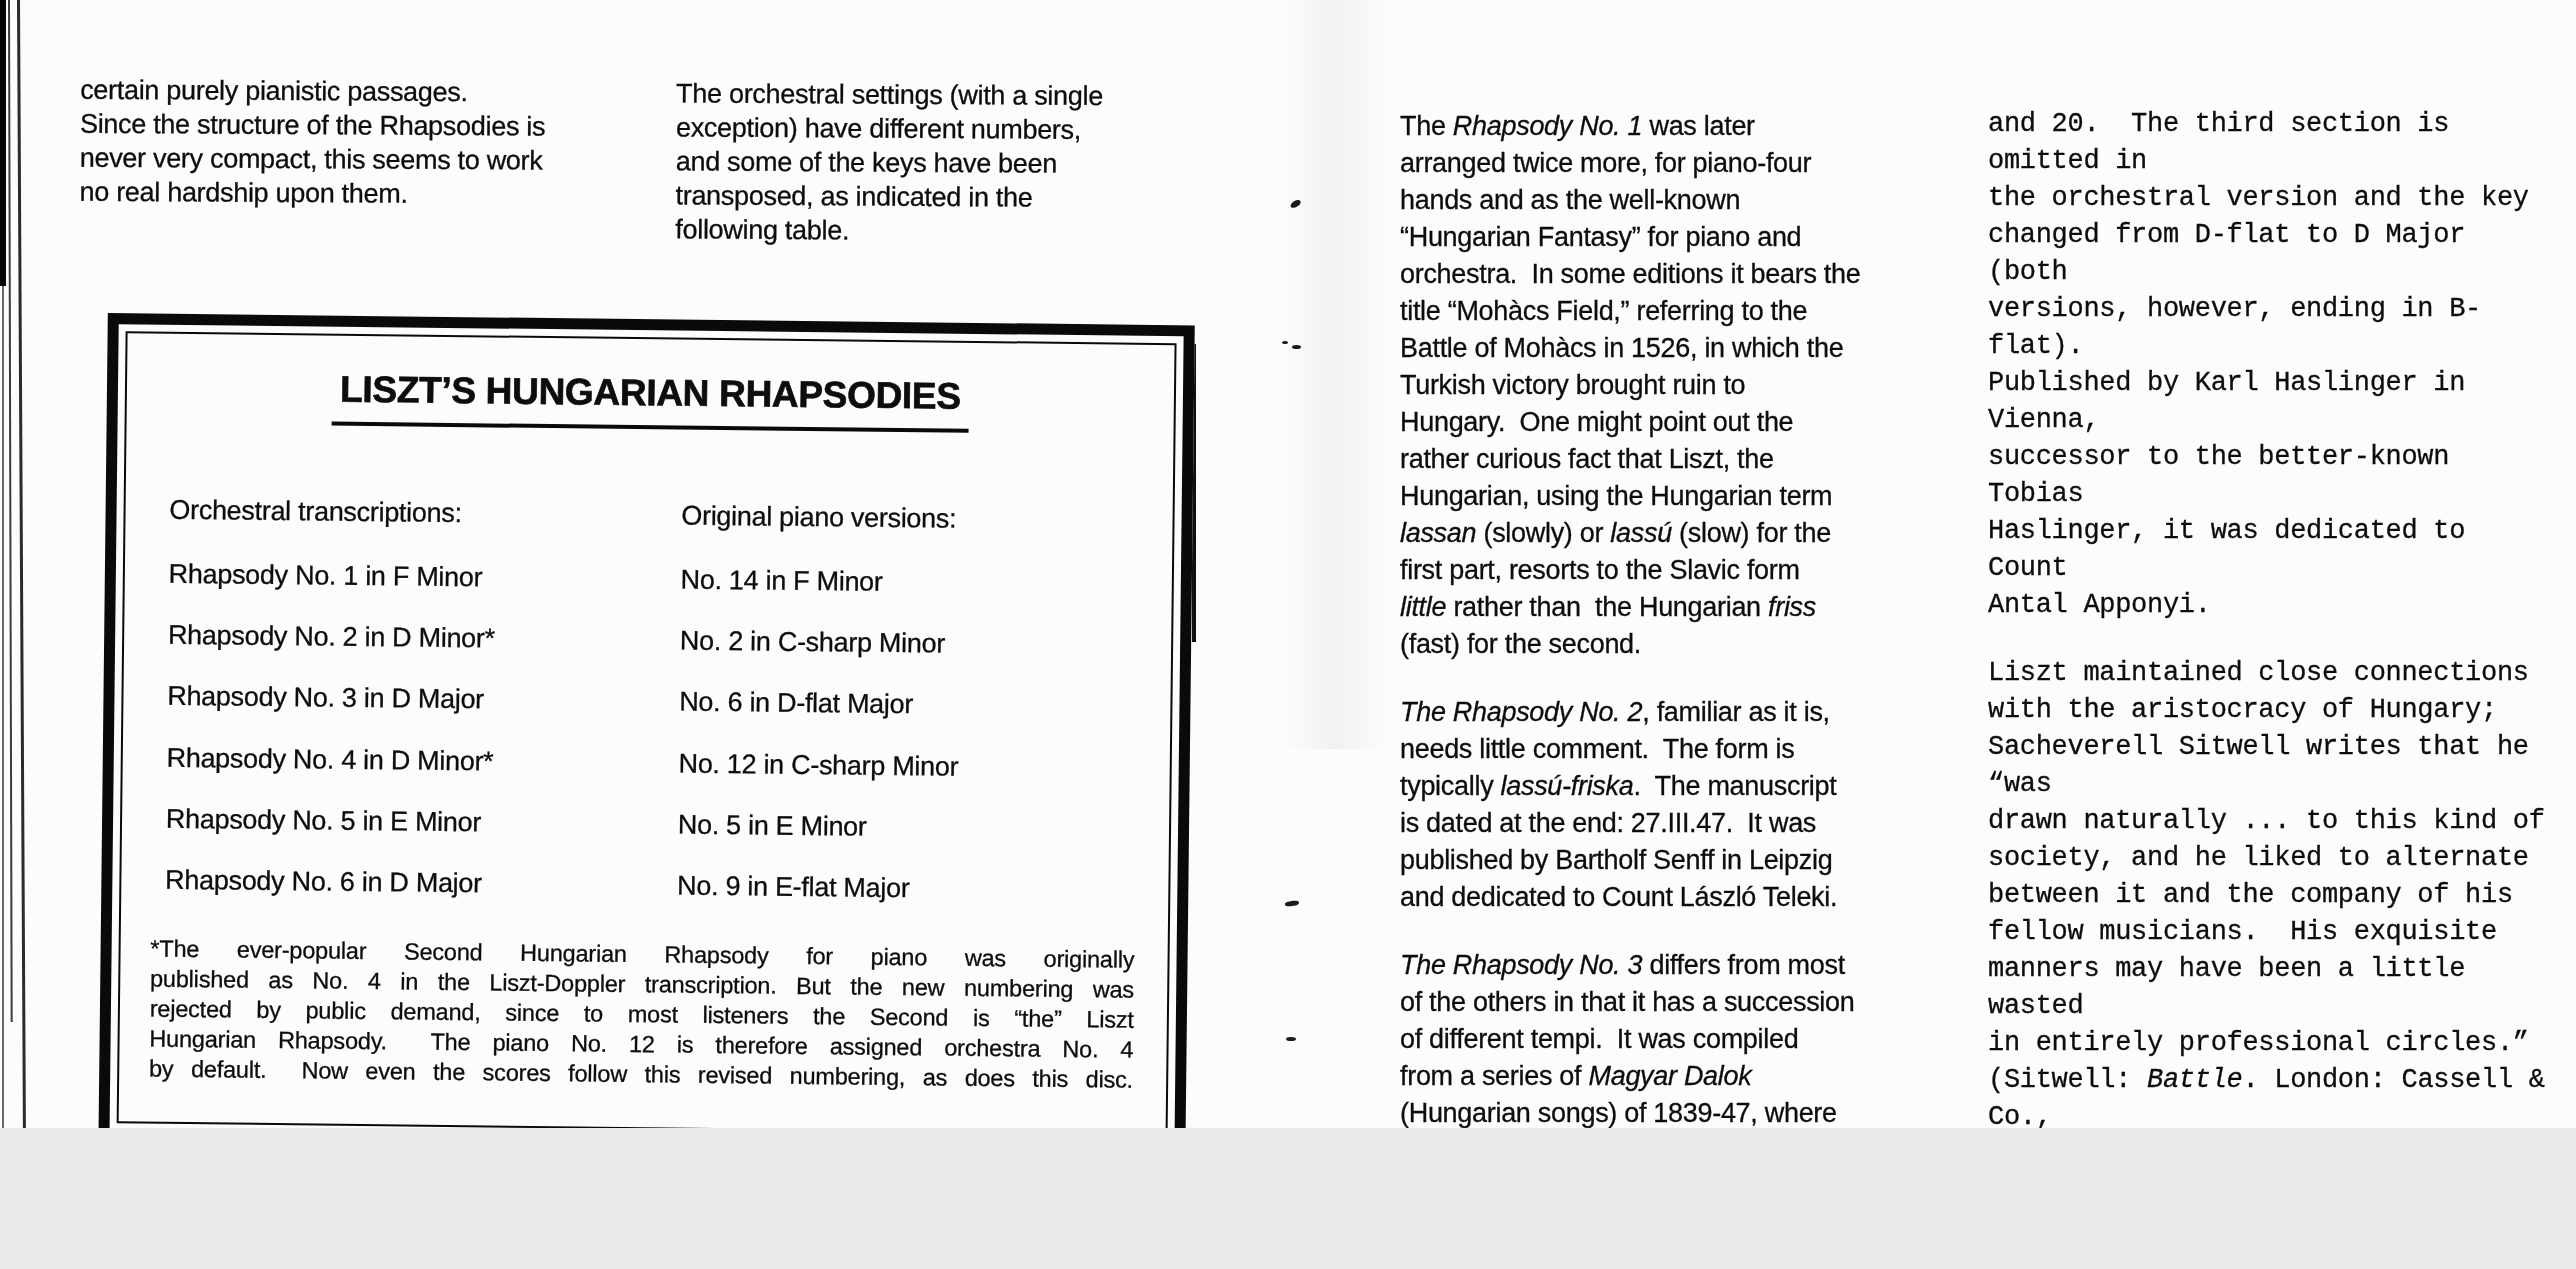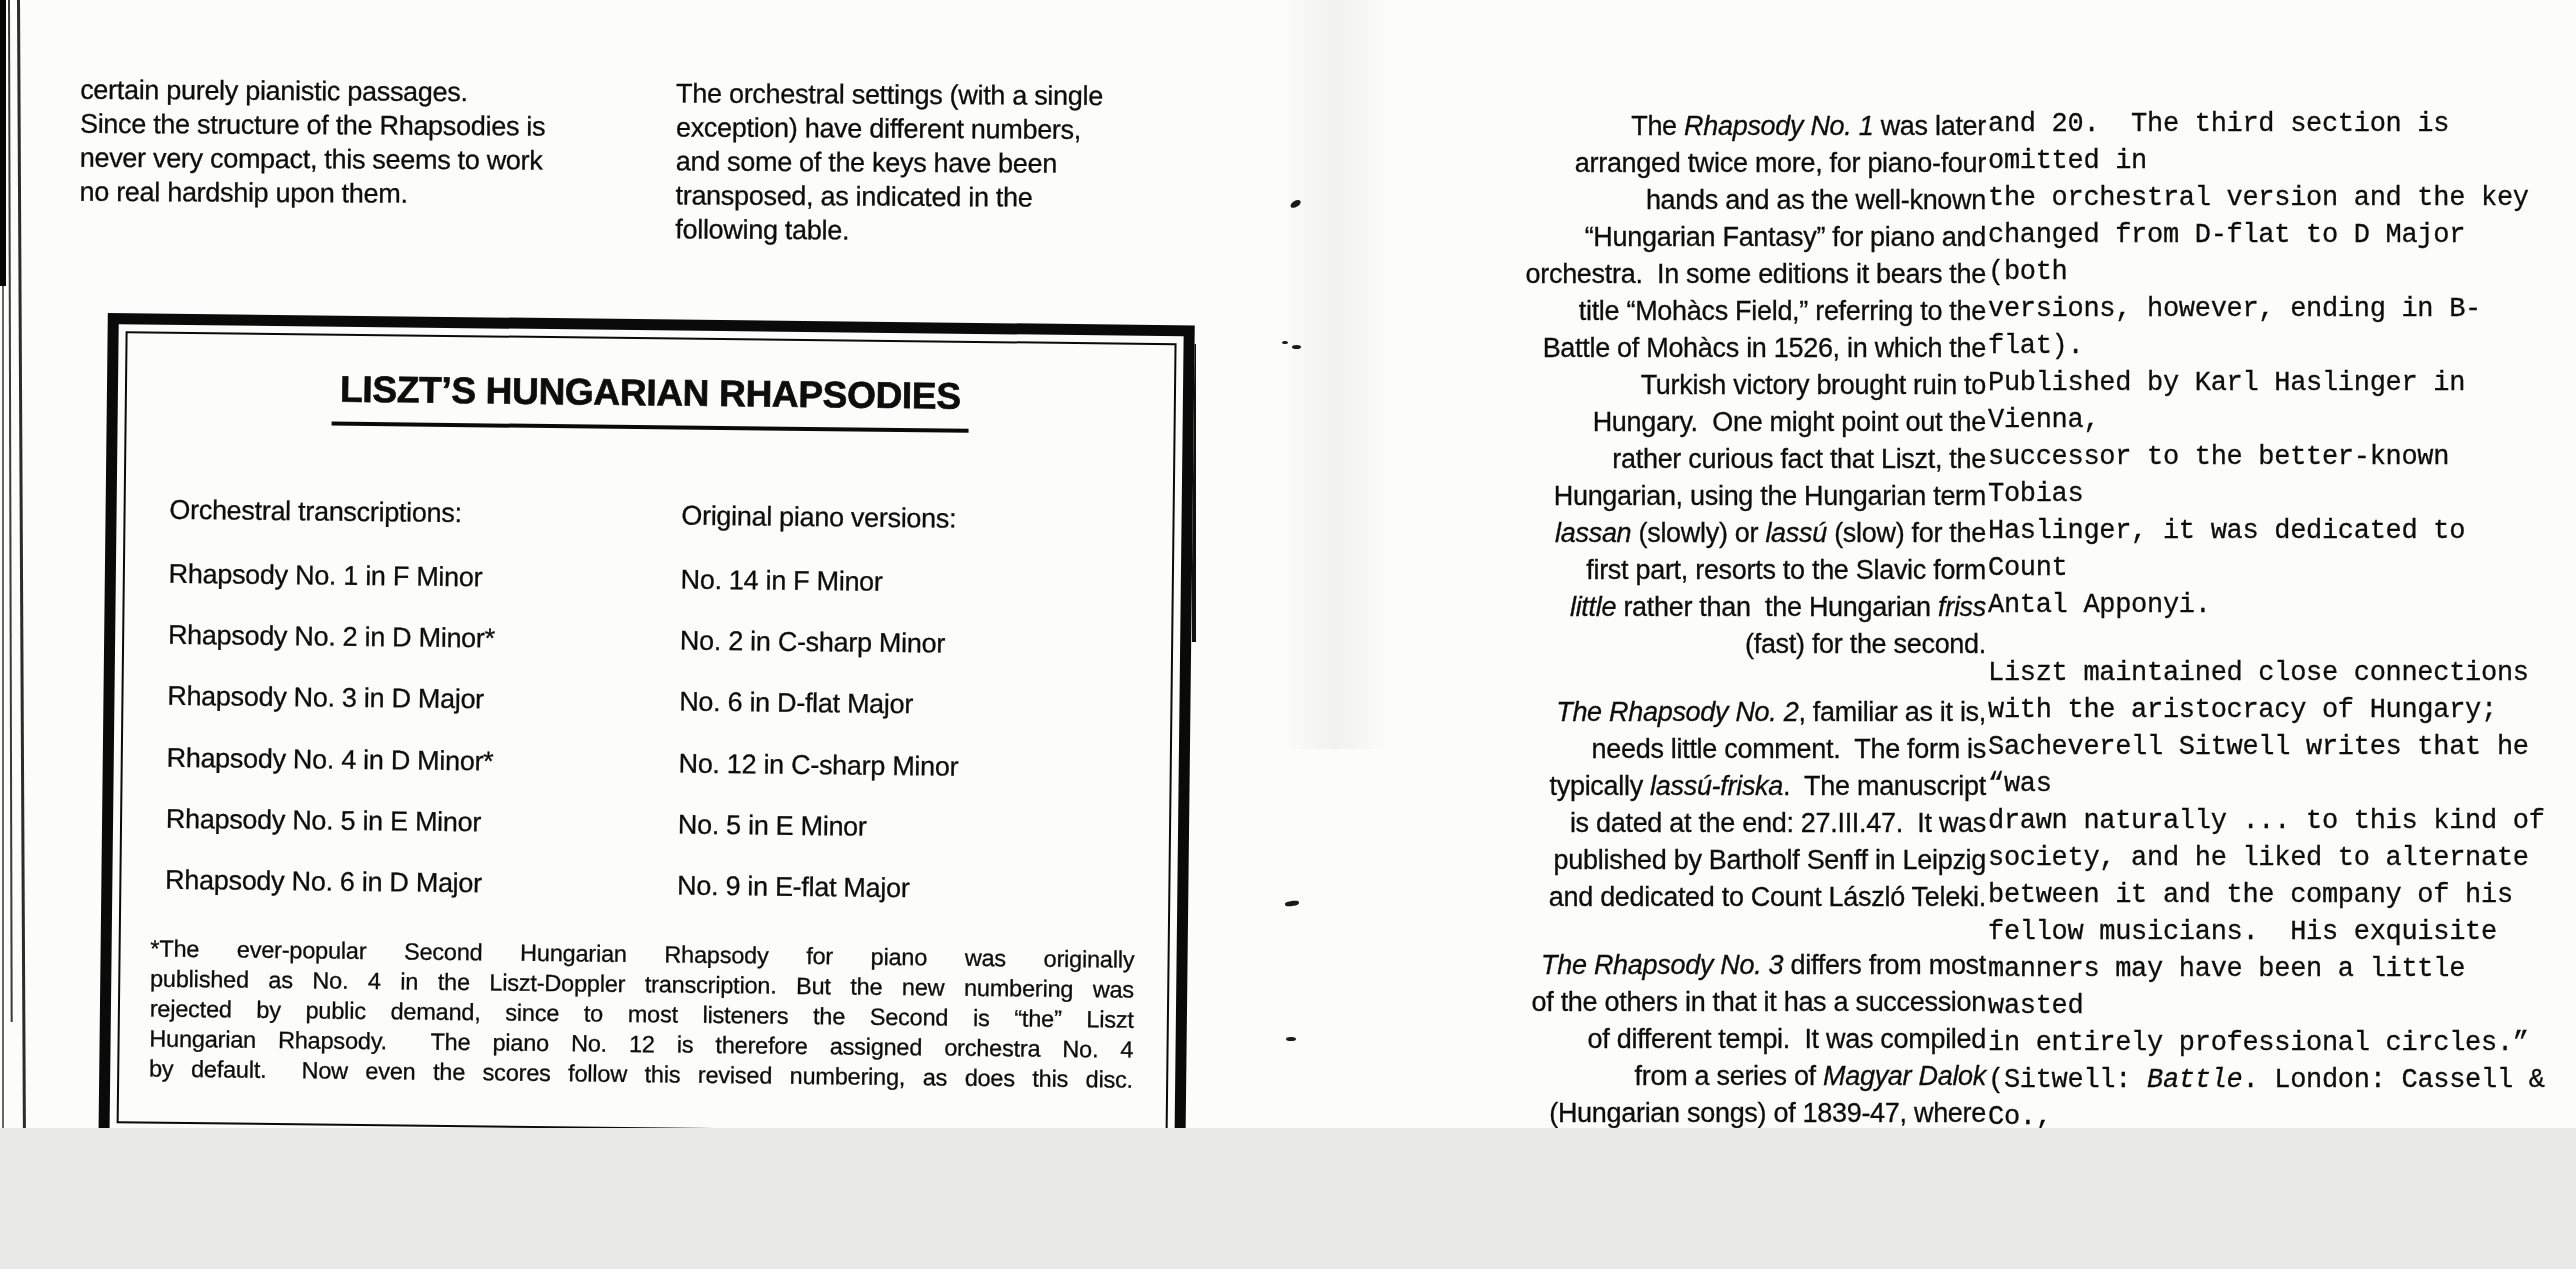--- a/index.html
+++ b/index.html
@@ -8,21 +8,21 @@
     background:#fcfcfa;color:#0d0d0d;
     font-family:"Liberation Sans","DejaVu Sans",sans-serif;
   }
   .page-layer{position:absolute;inset:0;}
   .leftpage{transform:rotate(0.35deg);transform-origin:613px 613px;}
   .textcol{position:absolute;font-size:27px;line-height:34px;letter-spacing:-0.3px;-webkit-text-stroke:0.3px currentColor;}
   .para{margin:0 0 31px 0;white-space:pre-wrap;}
   .it{font-style:italic;}
   .col1{left:77px;top:76px;width:565px;}
   .col2{left:673px;top:76px;width:572px;}
-  .col3{left:1400px;top:108px;width:586px;line-height:37px;text-align:right;}
+  .col3{left:1400px;top:108px;width:586px;line-height:37px;}
   .col4{left:1988px;top:106px;width:565px;line-height:37px;font-family:Liberation Mono, monospace;}
 
   
   .tablebox{
     position:absolute;left:106px;top:319px;width:1087px;height:828px;
     border:11px solid #0a0a0a;box-sizing:border-box;
     transform:rotate(0.3deg);transform-origin:50% 0;
     background:#fcfcfa;
   }
   .tablebox-inner{position:absolute;inset:6.8px;border:2.7px solid #0a0a0a;}

